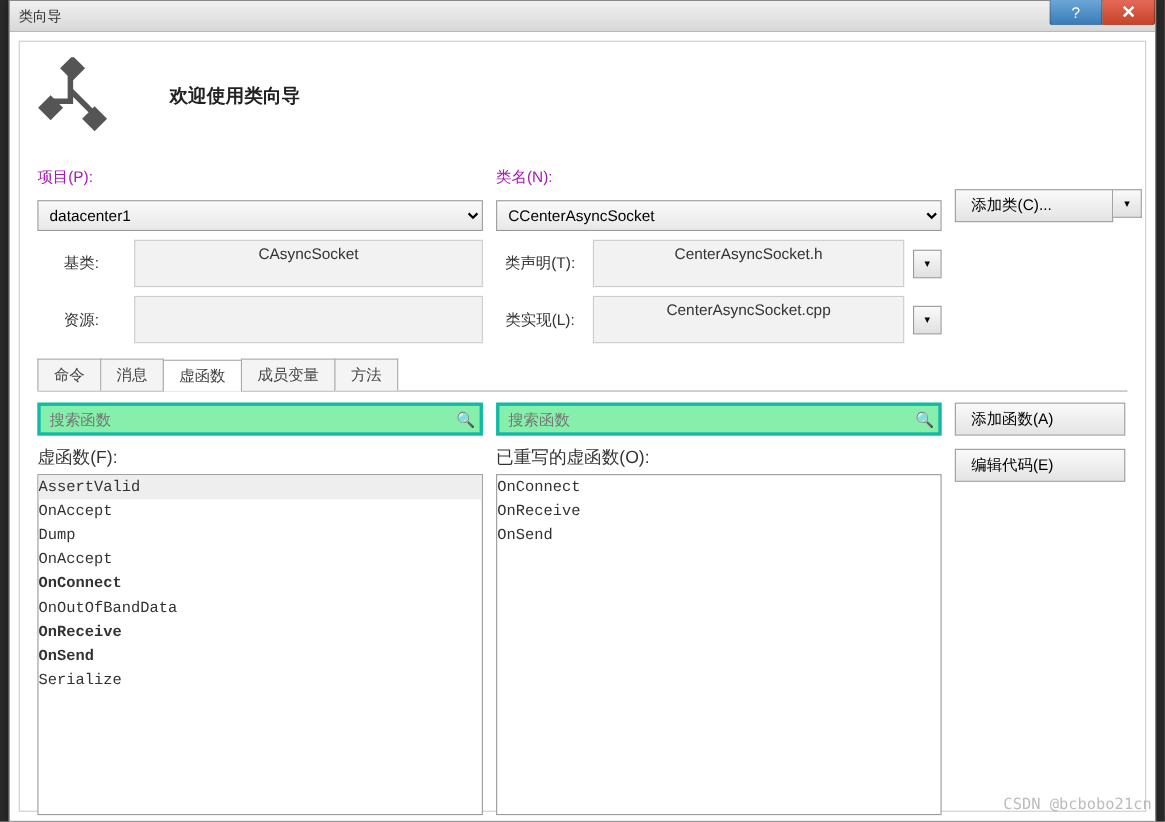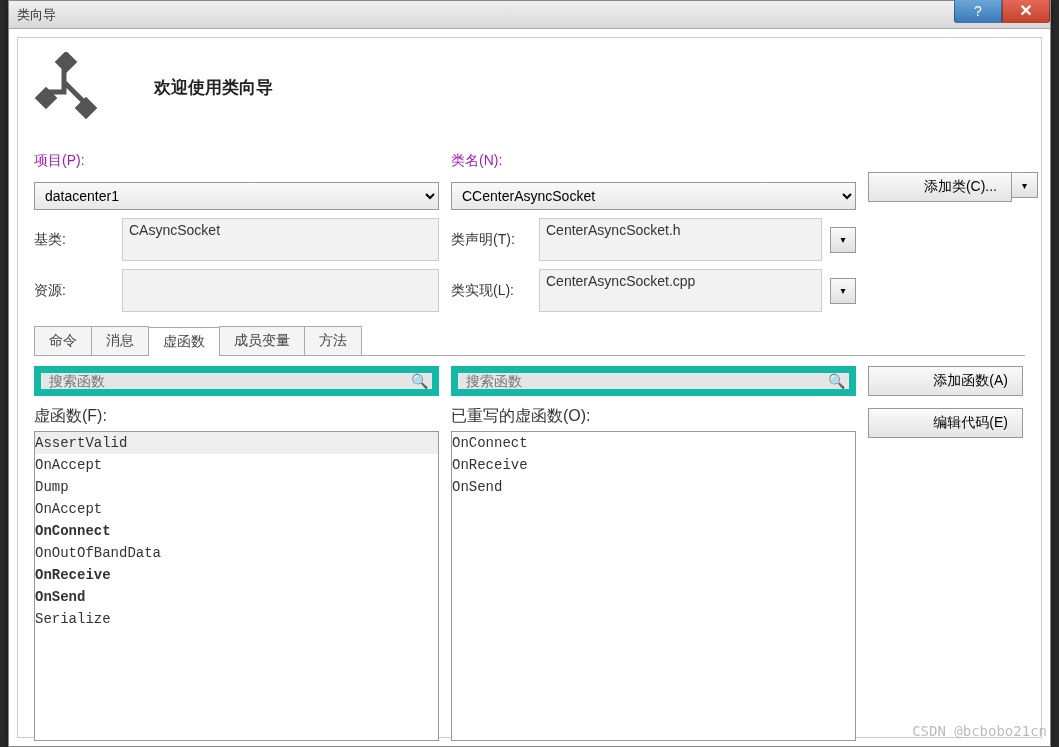--- a/index.html
+++ b/index.html
@@ -14,34 +14,34 @@
     .inner { margin: 8px; border: 1px solid #ccc; background: #fff; padding: 14px 16px; height: calc(100% - 16px); }
     .header { display: flex; align-items: center; gap: 50px; margin-bottom: 30px; }
     .logo { width: 70px; height: 70px; position: relative; }
     .welcome { font-size: 17px; font-weight: bold; color: #222; }
     .lbl { font-size: 14px; color: #333; width: 90px; }
     select, input[type=text] { font-size: 14px; padding: 4px 6px; border: 1px solid #999; background: #fff; height: 28px; }
     select { background: linear-gradient(#fafafa, #e8e8e8); }
     .combo-wide { flex: 1; }
     .field-ro { background: #f2f2f2; border: 1px solid #ccc; height: 43px; padding: 3px 6px; font-size: 14px; color: #333; flex: 1; }
     .dropbtn { width: 26px; height: 26px; border: 1px solid #999; background: linear-gradient(#fafafa, #e0e0e0); display: flex; align-items: center; justify-content: center; font-size: 10px; cursor: pointer; }
-    .btn { background: linear-gradient(#fafafa, #e4e4e4); border: 1px solid #999; font-size: 14px; padding: 5px 14px; cursor: pointer; text-align: right; }
+    .btn { background: linear-gradient(#fafafa, #e4e4e4); border: 1px solid #999; font-size: 14px; padding: 5px 14px; cursor: pointer; text-align: left; }
     .grid-top { display: grid; grid-template-columns: 405px 405px 170px; gap: 12px; align-items: start; }
     .col-l, .col-r { display: flex; flex-direction: column; gap: 8px; }
     .proj-label { font-size: 14px; color: #a21caf; margin-bottom: 4px; }
-    .subrow { display: flex; align-items: center; gap: 8px; }
+    .subrow { display: flex; align-items: center; gap: 8px; text-align: center; }
     .subrow .lbl { width: 80px; }
     .addclass { display: flex; }
     .addclass .btn { flex: 1; }
     .addclass .dropbtn { border-left: none; }
     .tabs { display: flex; margin-top: 14px; border-bottom: 1px solid #aaa; }
     .tab { padding: 5px 14px; font-size: 14px; border: 1px solid #aaa; border-bottom: none; background: #f4f4f4; margin-right: -1px; cursor: pointer; color: #444; }
     .tab.active { background: #fff; position: relative; top: 1px; font-weight: normal; }
     .panel { display: grid; grid-template-columns: 405px 405px 160px; gap: 12px; margin-top: 10px; }
-    .search { display: flex; border: 7px solid #14b8a6; background: #e5e5e5; height: 30px; align-items: center; }
+    .search { display: flex; border: 3px solid #14b8a6; background: #86efac; height: 30px; align-items: center; }
     .search input { border: none; flex: 1; padding: 4px 8px; font-size: 14px; outline: none; background: transparent; }
     .search-icon { width: 24px; text-align: center; color: #3a7bb8; cursor: pointer; font-size: 14px; }
     .listlbl { font-size: 16px; color: #333; margin-top: 10px; margin-bottom: 4px; }
     .listbox { border: 1px solid #999; background: #fff; height: 310px; overflow: auto; font-size: 14px; }
     .litem { padding: 3px 0; cursor: pointer; color: #333; font-family: Liberation Mono, monospace; }
     .litem.sel { background: #eeeeee; }
     .litem.bold { font-weight: bold; }
     .sidebtns { display: flex; flex-direction: column; gap: 12px; }
     .sidebtns .btn { width: 155px; }
     .watermark { position: absolute; right: 12px; bottom: 8px; color: rgba(160,160,160,0.7); font-size: 14px; font-family: Consolas, monospace; }

